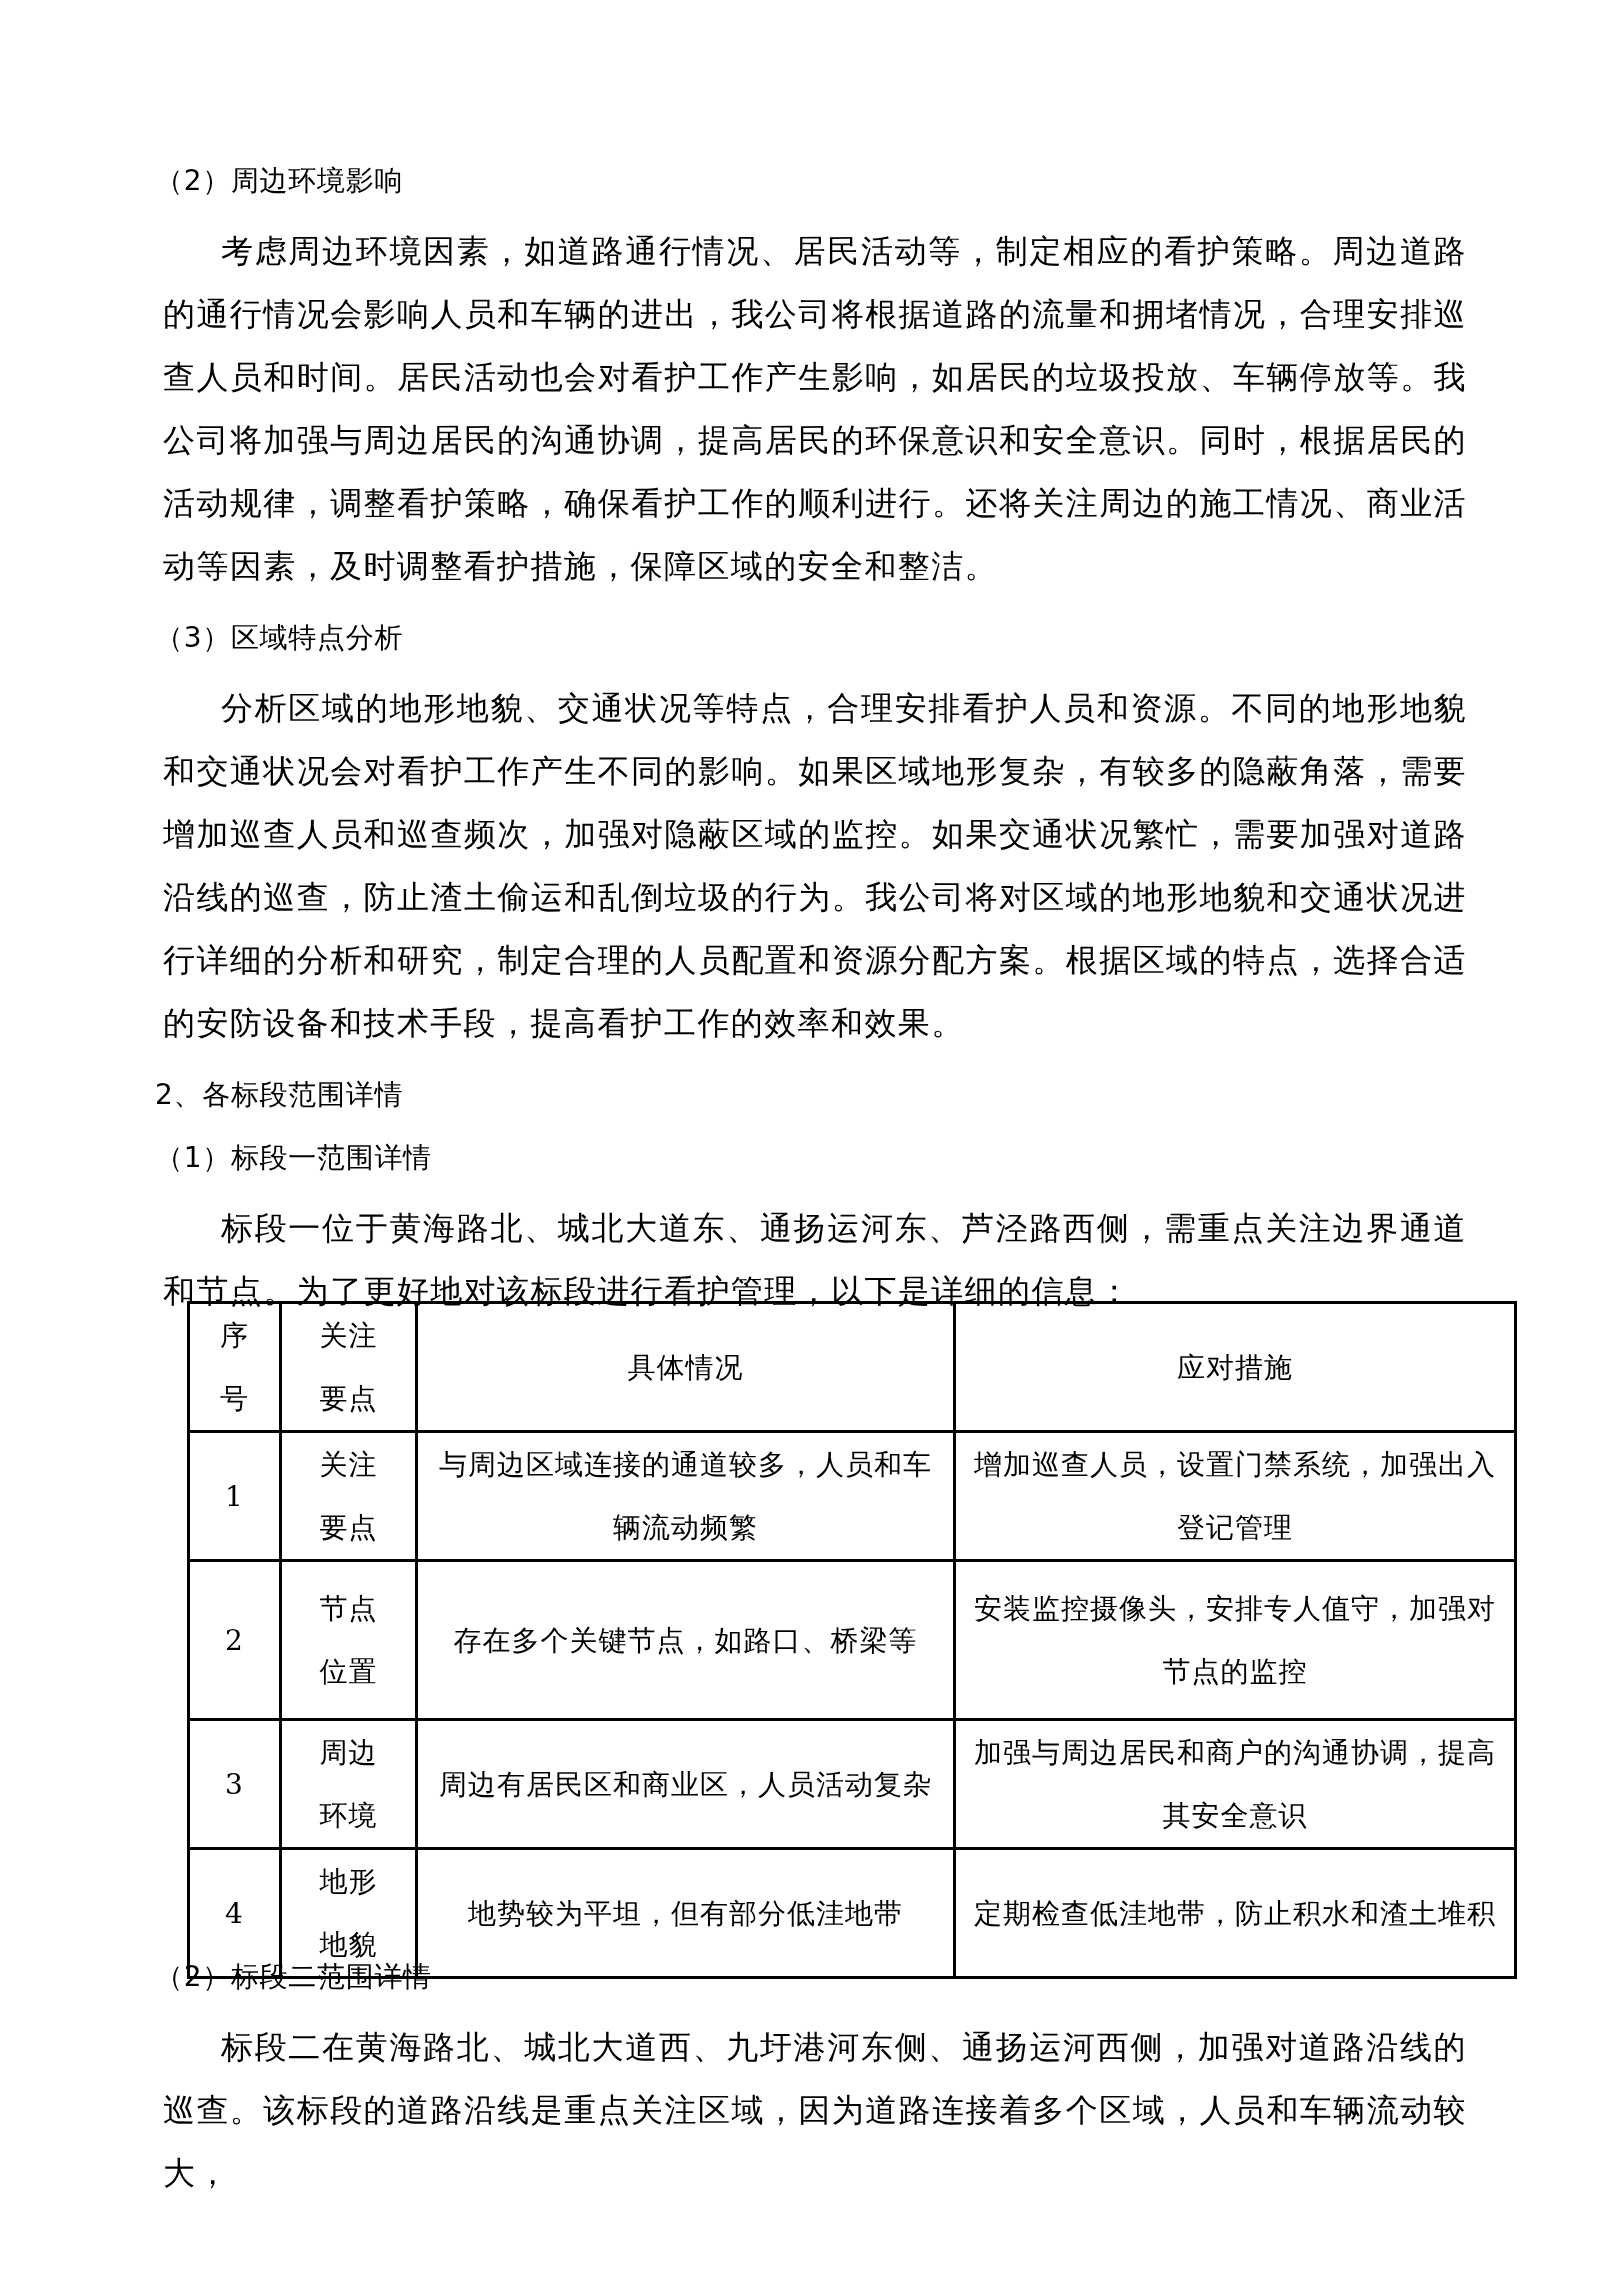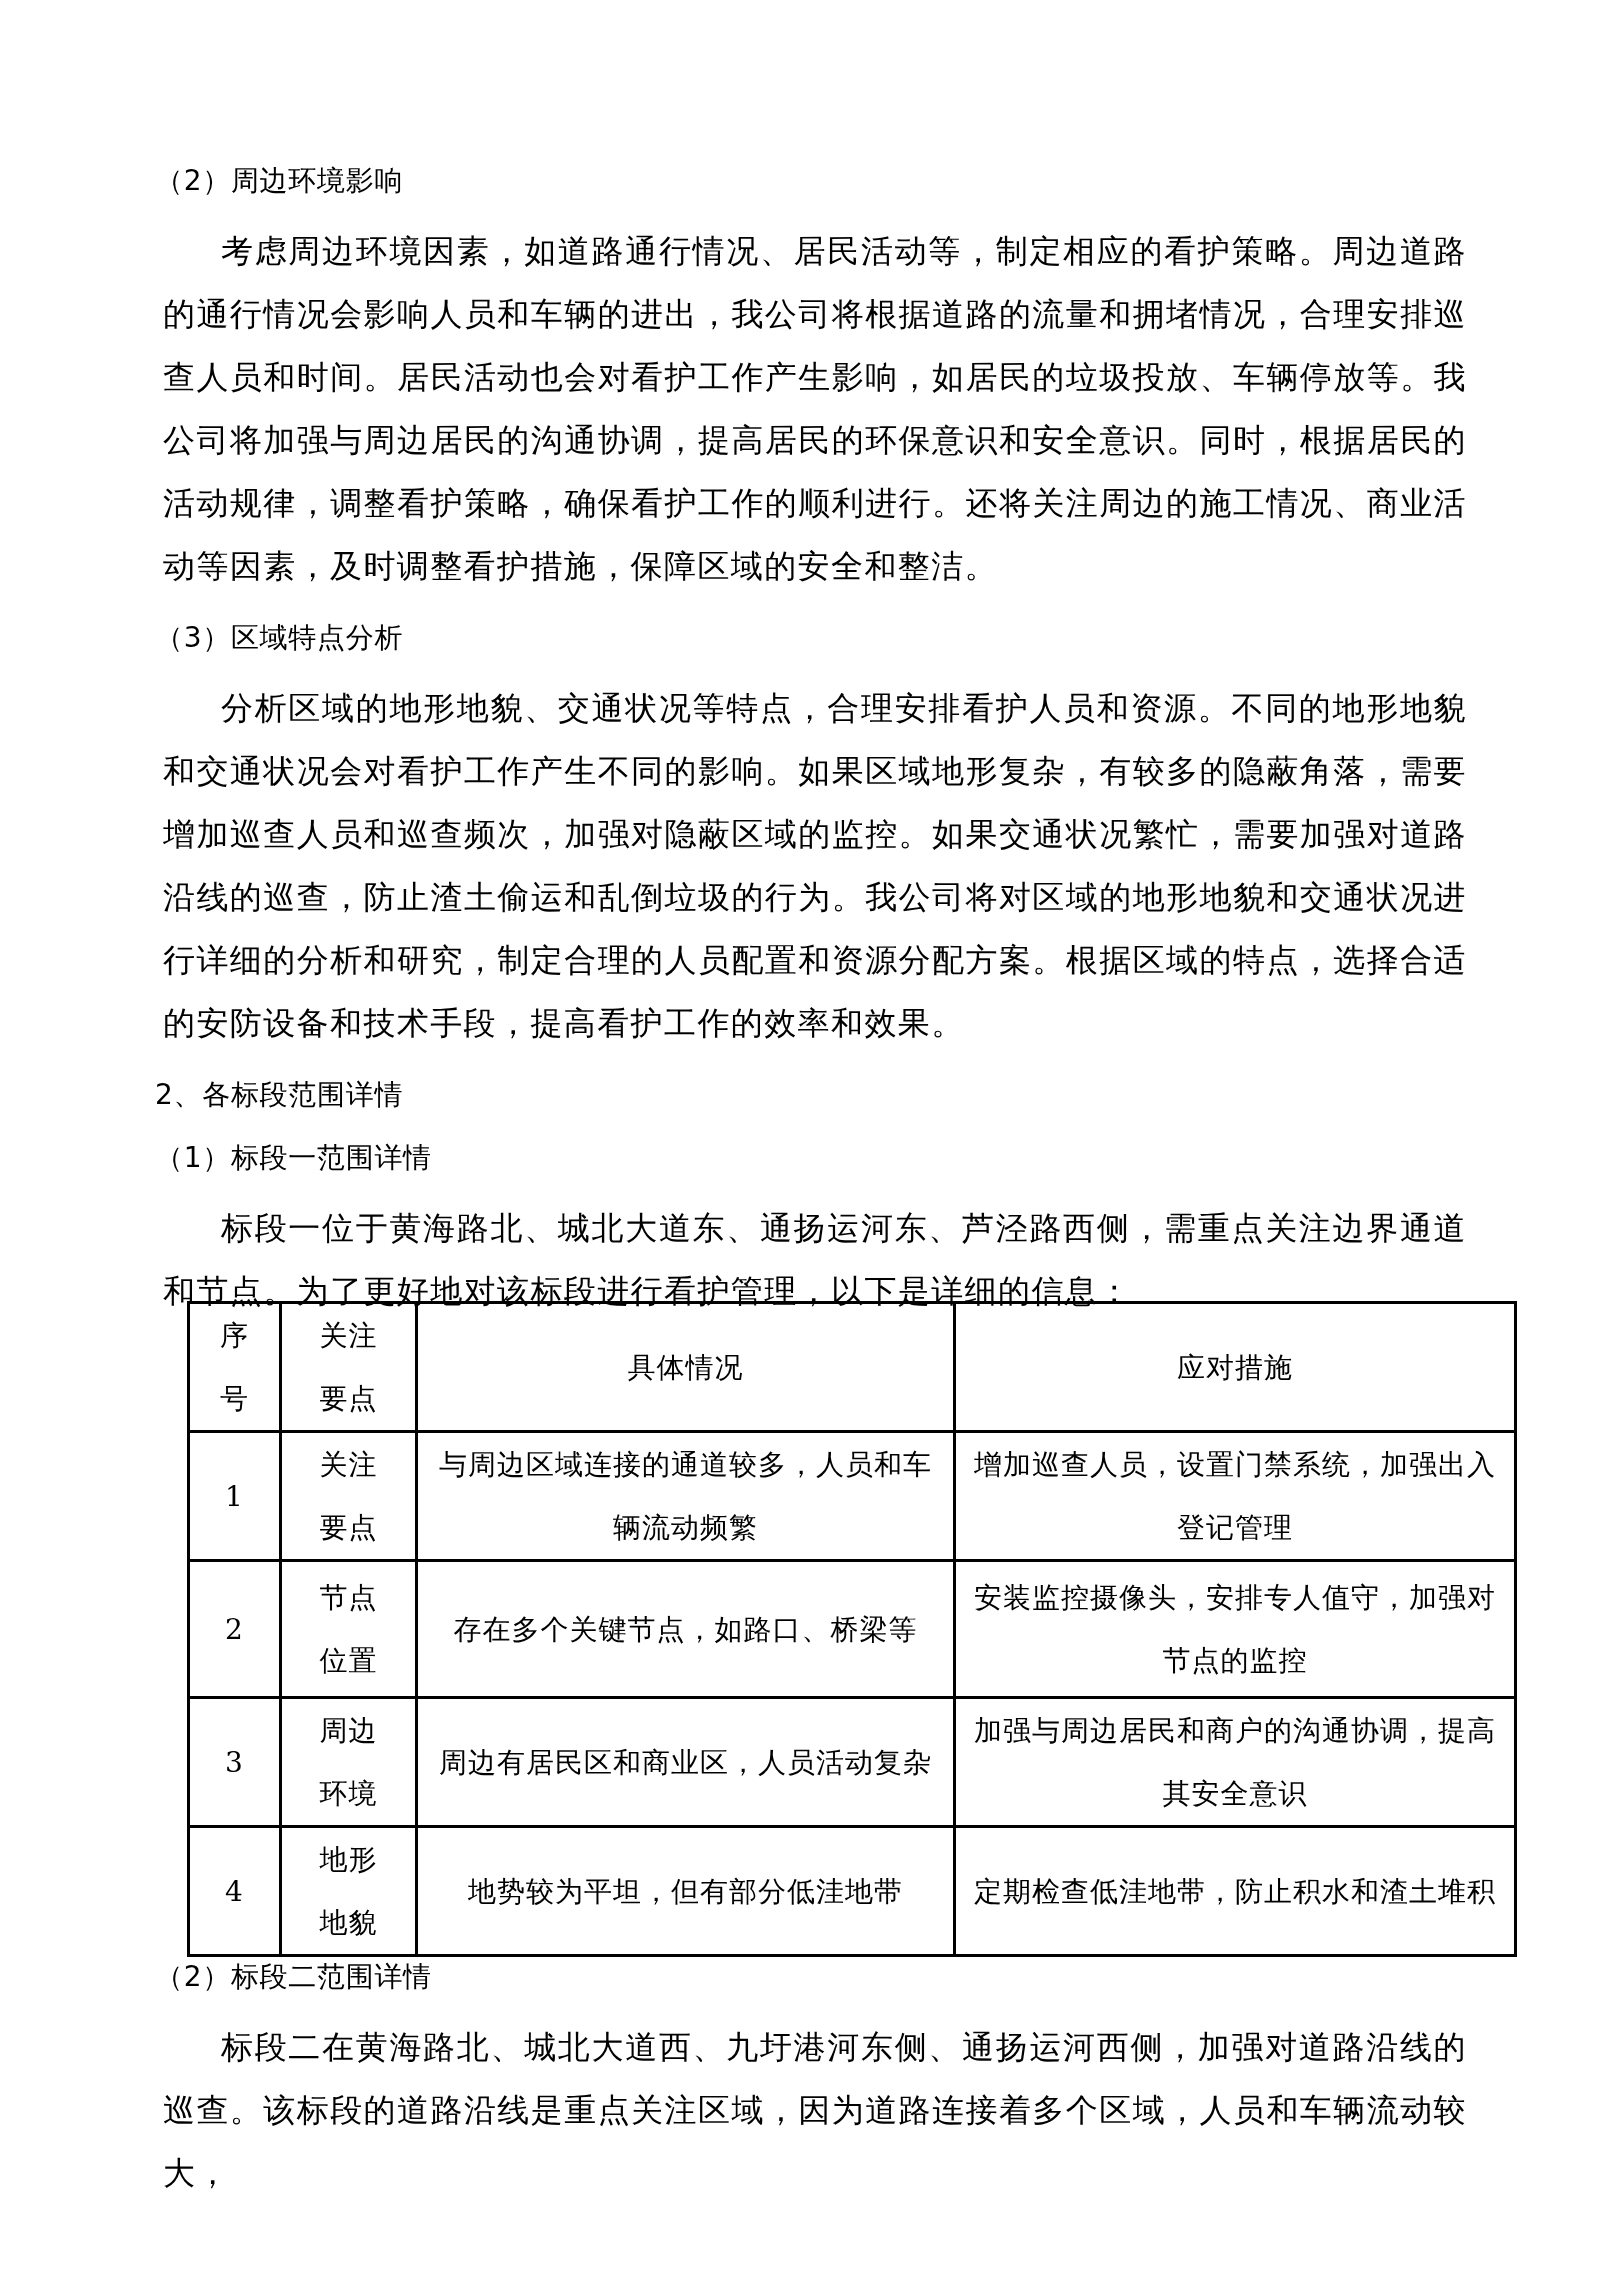--- a/index.html
+++ b/index.html
@@ -56,21 +56,21 @@
     <th>应对措施</th>
   </tr>
   <tr>
     <td>1</td>
     <td style="padding:0 26px;">关注要点</td>
     <td>与周边区域连接的通道较多，人员和车辆流动频繁</td>
     <td>增加巡查人员，设置门禁系统，加强出入登记管理</td>
   </tr>
   <tr>
     <td>2</td>
-    <td style="padding:4px 26px;">节点位置</td>
+    <td style="padding:15px 26px;">节点位置</td>
     <td>存在多个关键节点，如路口、桥梁等</td>
     <td>安装监控摄像头，安排专人值守，加强对节点的监控</td>
   </tr>
   <tr>
     <td>3</td>
     <td style="padding:0 26px;">周边环境</td>
     <td>周边有居民区和商业区，人员活动复杂</td>
     <td>加强与周边居民和商户的沟通协调，提高其安全意识</td>
   </tr>
   <tr>

